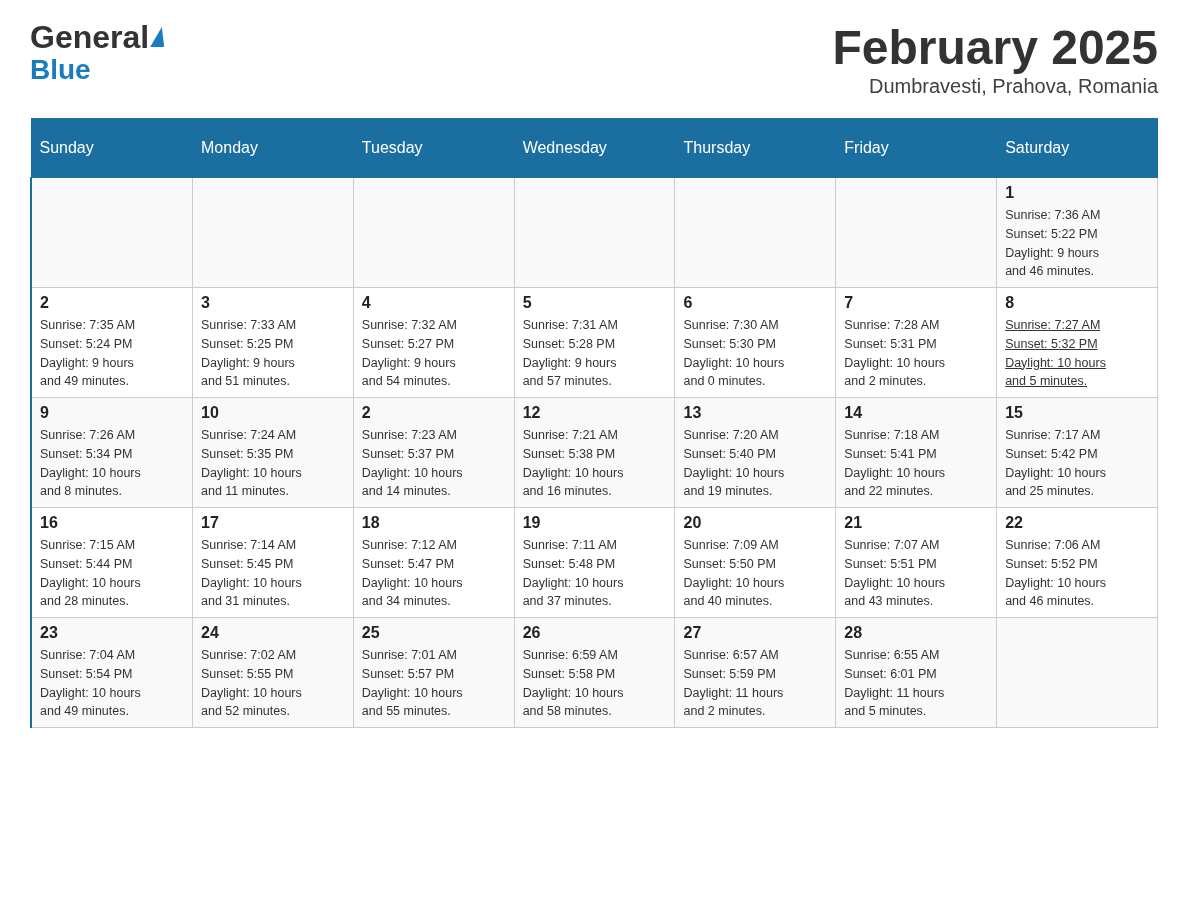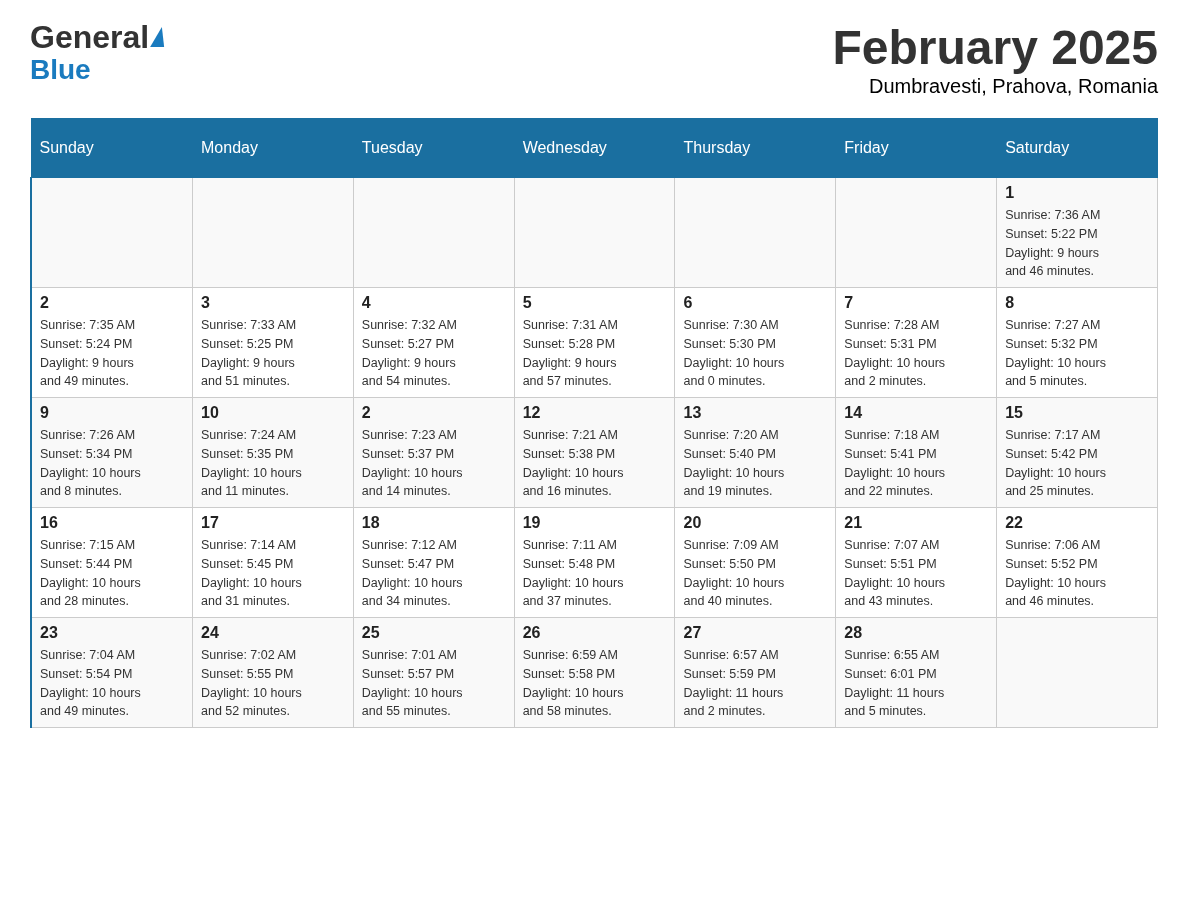--- a/index.html
+++ b/index.html
@@ -33,21 +33,21 @@
     .title-area {
       text-align: right;
     }
     .month-title {
       font-size: 48px;
       font-weight: bold;
       color: #333;
     }
     .location {
       font-size: 20px;
-      color: #000000;
+      color: #404040;
     }
     table {
       width: 100%;
       border-collapse: collapse;
     }
     thead tr th {
       background: #1a6fa0;
       color: #fff;
       padding: 20px 8px;
       font-size: 16px;
@@ -174,21 +174,21 @@
         </td>
         <td>
           <div class="day-number">7</div>
           <div class="day-info" style="white-space: pre-line;">Sunrise: 7:28 AM
 Sunset: 5:31 PM
 Daylight: 10 hours
 and 2 minutes.</div>
         </td>
         <td>
           <div class="day-number">8</div>
-          <div class="day-info" style="white-space: pre-line;">Sunrise: 7:27 AM
+          <div class="day-info" style="white-space: pre-line; text-decoration: underline;">Sunrise: 7:27 AM
 Sunset: 5:32 PM
 Daylight: 10 hours
 and 5 minutes.</div>
         </td>
       </tr>
       <tr>
         <td class="week-start">
           <div class="day-number">9</div>
           <div class="day-info" style="white-space: pre-line;">Sunrise: 7:26 AM
 Sunset: 5:34 PM

